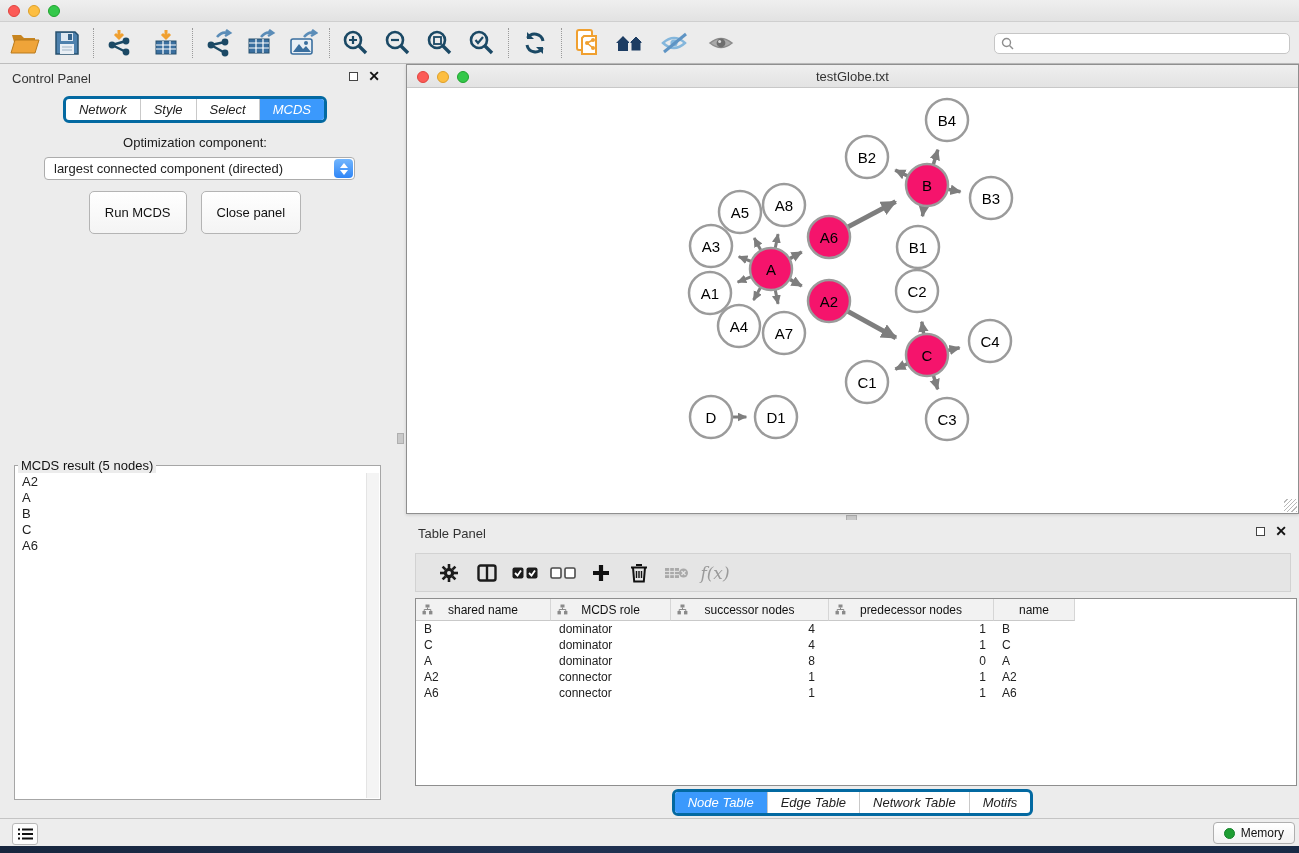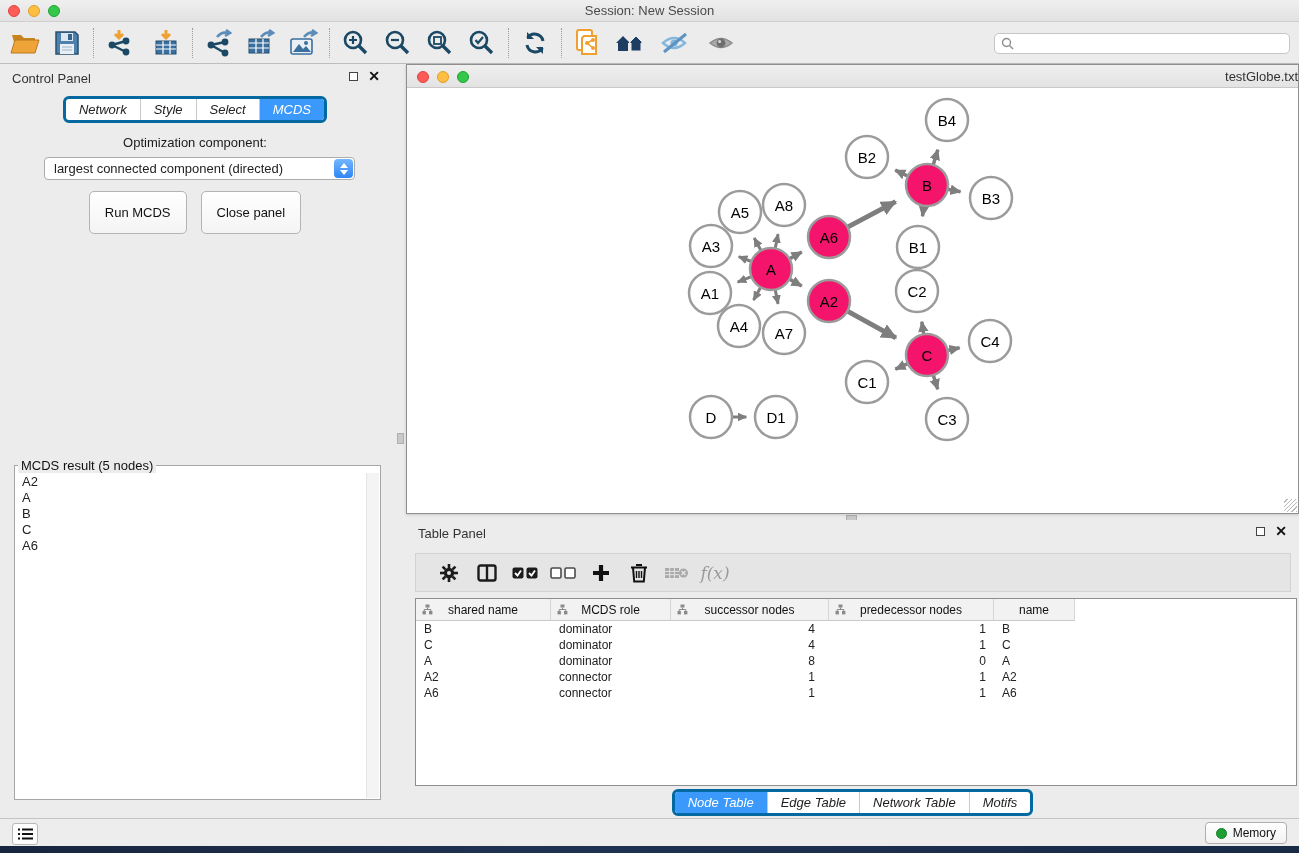--- a/index.html
+++ b/index.html
@@ -53,21 +53,21 @@
     border:1px solid #A6A6A6;background:#fff;}
   fieldset.mcds-box legend{margin-left:3px;padding:0 3px;font-size:13px;color:#111;background:#ECECEC;}
   .mcds-list{position:absolute;left:1px;right:14px;top:0;bottom:1px;background:#fff;
     font-size:13px;line-height:16px;padding:1px 0 0 6px;overflow:hidden;}
   .mcds-track{position:absolute;right:1px;top:0;bottom:1px;width:13px;background:#F4F4F4;border-left:1px solid #E4E4E4;}
   
   .net-window{position:absolute;left:406px;top:64px;width:893px;height:450px;
     background:#fff;border:1px solid #8F8F8F;box-shadow:0 1px 3px rgba(0,0,0,.15);}
   .net-titlebar{position:relative;height:23px;background:linear-gradient(#EFEFEF,#E3E3E3);
     border-bottom:1px solid #C8C8C8;}
-  .net-titlebar .title{position:absolute;left:0;right:0;top:4px;text-align:right;font-size:13px;color:#333;}
+  .net-titlebar .title{position:absolute;left:0;right:0;top:4px;text-align:center;font-size:13px;color:#333;}
   .net-canvas{position:relative;width:891px;height:425px;background:#fff;}
   .resize-grip{position:absolute;right:1px;bottom:1px;width:13px;height:13px;
     background:repeating-linear-gradient(135deg,transparent,transparent 2px,#B9B9B9 2px,#B9B9B9 3px);}
   .vgrip{position:absolute;left:397px;top:433px;width:7px;height:11px;background:#C9C9C9;border:1px solid #AFAFAF;}
   .hgrip{position:absolute;left:846px;top:515px;width:11px;height:6px;background:#C9C9C9;border:1px solid #AFAFAF;}
   
   .table-panel{position:absolute;left:406px;top:520px;width:893px;height:296px;background:#ECECEC;}
   .tp-toolbar{position:absolute;left:9px;top:33px;width:876px;height:39px;background:#E5E5E5;
     border:1px solid #D2D2D2;display:flex;align-items:center;padding-left:14px;gap:0;}
   .tp-icon{width:38px;height:30px;display:flex;align-items:center;justify-content:center;cursor:pointer;}
@@ -83,37 +83,36 @@
   .td{white-space:nowrap;overflow:hidden;}
   .td.c0,.td.c1,.td.c4{padding-left:8px;text-align:left;}
   .td.c2{padding-right:14px;text-align:right;}
   .td.c3{padding-right:8px;text-align:right;}
   .tp-tabs{position:absolute;left:0;right:0;top:269px;text-align:center;}
   
   .statusbar{position:absolute;left:0;top:818px;width:1299px;height:28px;background:#EDEDED;
     border-top:1px solid #C4C4C4;}
   .list-btn{position:absolute;left:12px;top:4px;width:26px;height:22px;background:#FDFDFD;
     border:1px solid #B9B9B9;border-radius:3px;display:flex;align-items:center;justify-content:center;cursor:pointer;}
-  .mem-btn{position:absolute;right:12px;top:3px;height:22px;background:linear-gradient(#FFFFFF,#F2F2F2);
+  .mem-btn{position:absolute;right:4px;top:3px;height:22px;background:linear-gradient(#FFFFFF,#F2F2F2);
     border:1px solid #AFAFAF;border-radius:4px;display:flex;align-items:center;gap:6px;
     padding:0 10px;font-size:12px;color:#111;cursor:pointer;}
   .mem-dot{width:11px;height:11px;border-radius:50%;background:#1E9E33;border:1px solid #13822A;}
   .bottom-strip{position:absolute;left:0;top:846px;width:1299px;height:7px;
     background:linear-gradient(90deg,#17263E,#203252 40%,#182A46);}
 </style>
 </head>
 <body>
 
 <div class="titlebar">
   <div class="lights">
     <span class="light red"></span>
     <span class="light yellow"></span>
     <span class="light green"></span>
   </div>
-  <div class="title">Session: New Session</div>
 </div>
 
 <div class="toolbar">
   <div class="tb-icon">
     <svg width="30" height="26" viewBox="0 0 30 26">
       <path d="M2 5h9l3 3h11v4H4z" fill="#C8851F"></path>
       <path d="M1 23 L5 10 h24 l-4 13 z" fill="#EFA439" stroke="#B97A1C" stroke-width="1"></path>
     </svg>
   </div>
   <div class="tb-icon gap8">

